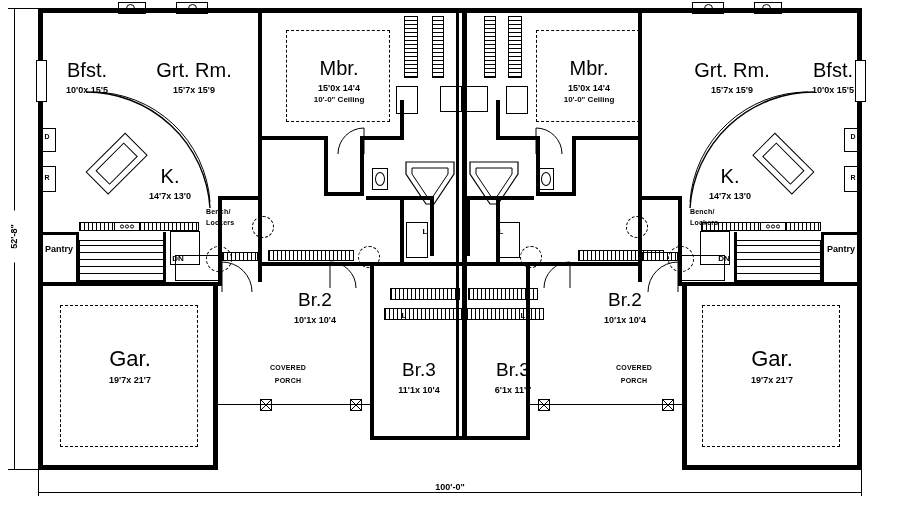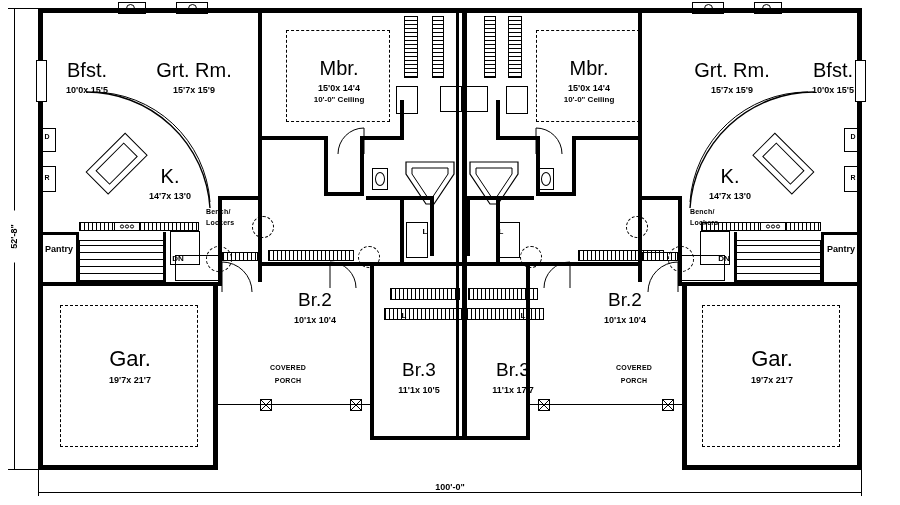--- a/index.html
+++ b/index.html
@@ -324,24 +324,24 @@
   <div class="lbl rm" style="left:700px;top:166px;width:60px;font-size:20px;">K.</div>
   <div class="lbl dim" style="left:692px;top:192px;width:76px;font-size:9px;">14'7x 13'0</div>
 
   <div class="lbl rm" style="left:270px;top:290px;width:90px;font-size:19px;">Br.2</div>
   <div class="lbl dim" style="left:270px;top:316px;width:90px;font-size:9px;">10'1x 10'4</div>
 
   <div class="lbl rm" style="left:580px;top:290px;width:90px;font-size:19px;">Br.2</div>
   <div class="lbl dim" style="left:580px;top:316px;width:90px;font-size:9px;">10'1x 10'4</div>
 
   <div class="lbl rm" style="left:378px;top:360px;width:82px;font-size:19px;">Br.3</div>
-  <div class="lbl dim" style="left:378px;top:386px;width:82px;font-size:9px;">11'1x 10'5</div>
+  <div class="lbl dim" style="left:378px;top:386px;width:82px;font-size:9px;">11'1x 10'4</div>
 
   <div class="lbl rm" style="left:472px;top:360px;width:82px;font-size:19px;">Br.3</div>
-  <div class="lbl dim" style="left:472px;top:386px;width:82px;font-size:9px;">11'1x 17'7</div>
+  <div class="lbl dim" style="left:472px;top:386px;width:82px;font-size:9px;">6'1x 11'7</div>
 
   <div class="lbl rm" style="left:82px;top:348px;width:96px;font-size:22px;">Gar.</div>
   <div class="lbl dim" style="left:82px;top:376px;width:96px;font-size:9px;">19'7x 21'7</div>
 
   <div class="lbl rm" style="left:724px;top:348px;width:96px;font-size:22px;">Gar.</div>
   <div class="lbl dim" style="left:724px;top:376px;width:96px;font-size:9px;">19'7x 21'7</div>
 
   <div class="lbl tiny" style="left:206px;top:208px;width:52px;text-align:left;">Bench/</div>
   <div class="lbl tiny" style="left:206px;top:219px;width:52px;text-align:left;">Lockers</div>
   <div class="lbl tiny" style="left:690px;top:208px;width:52px;text-align:left;">Bench/</div>

